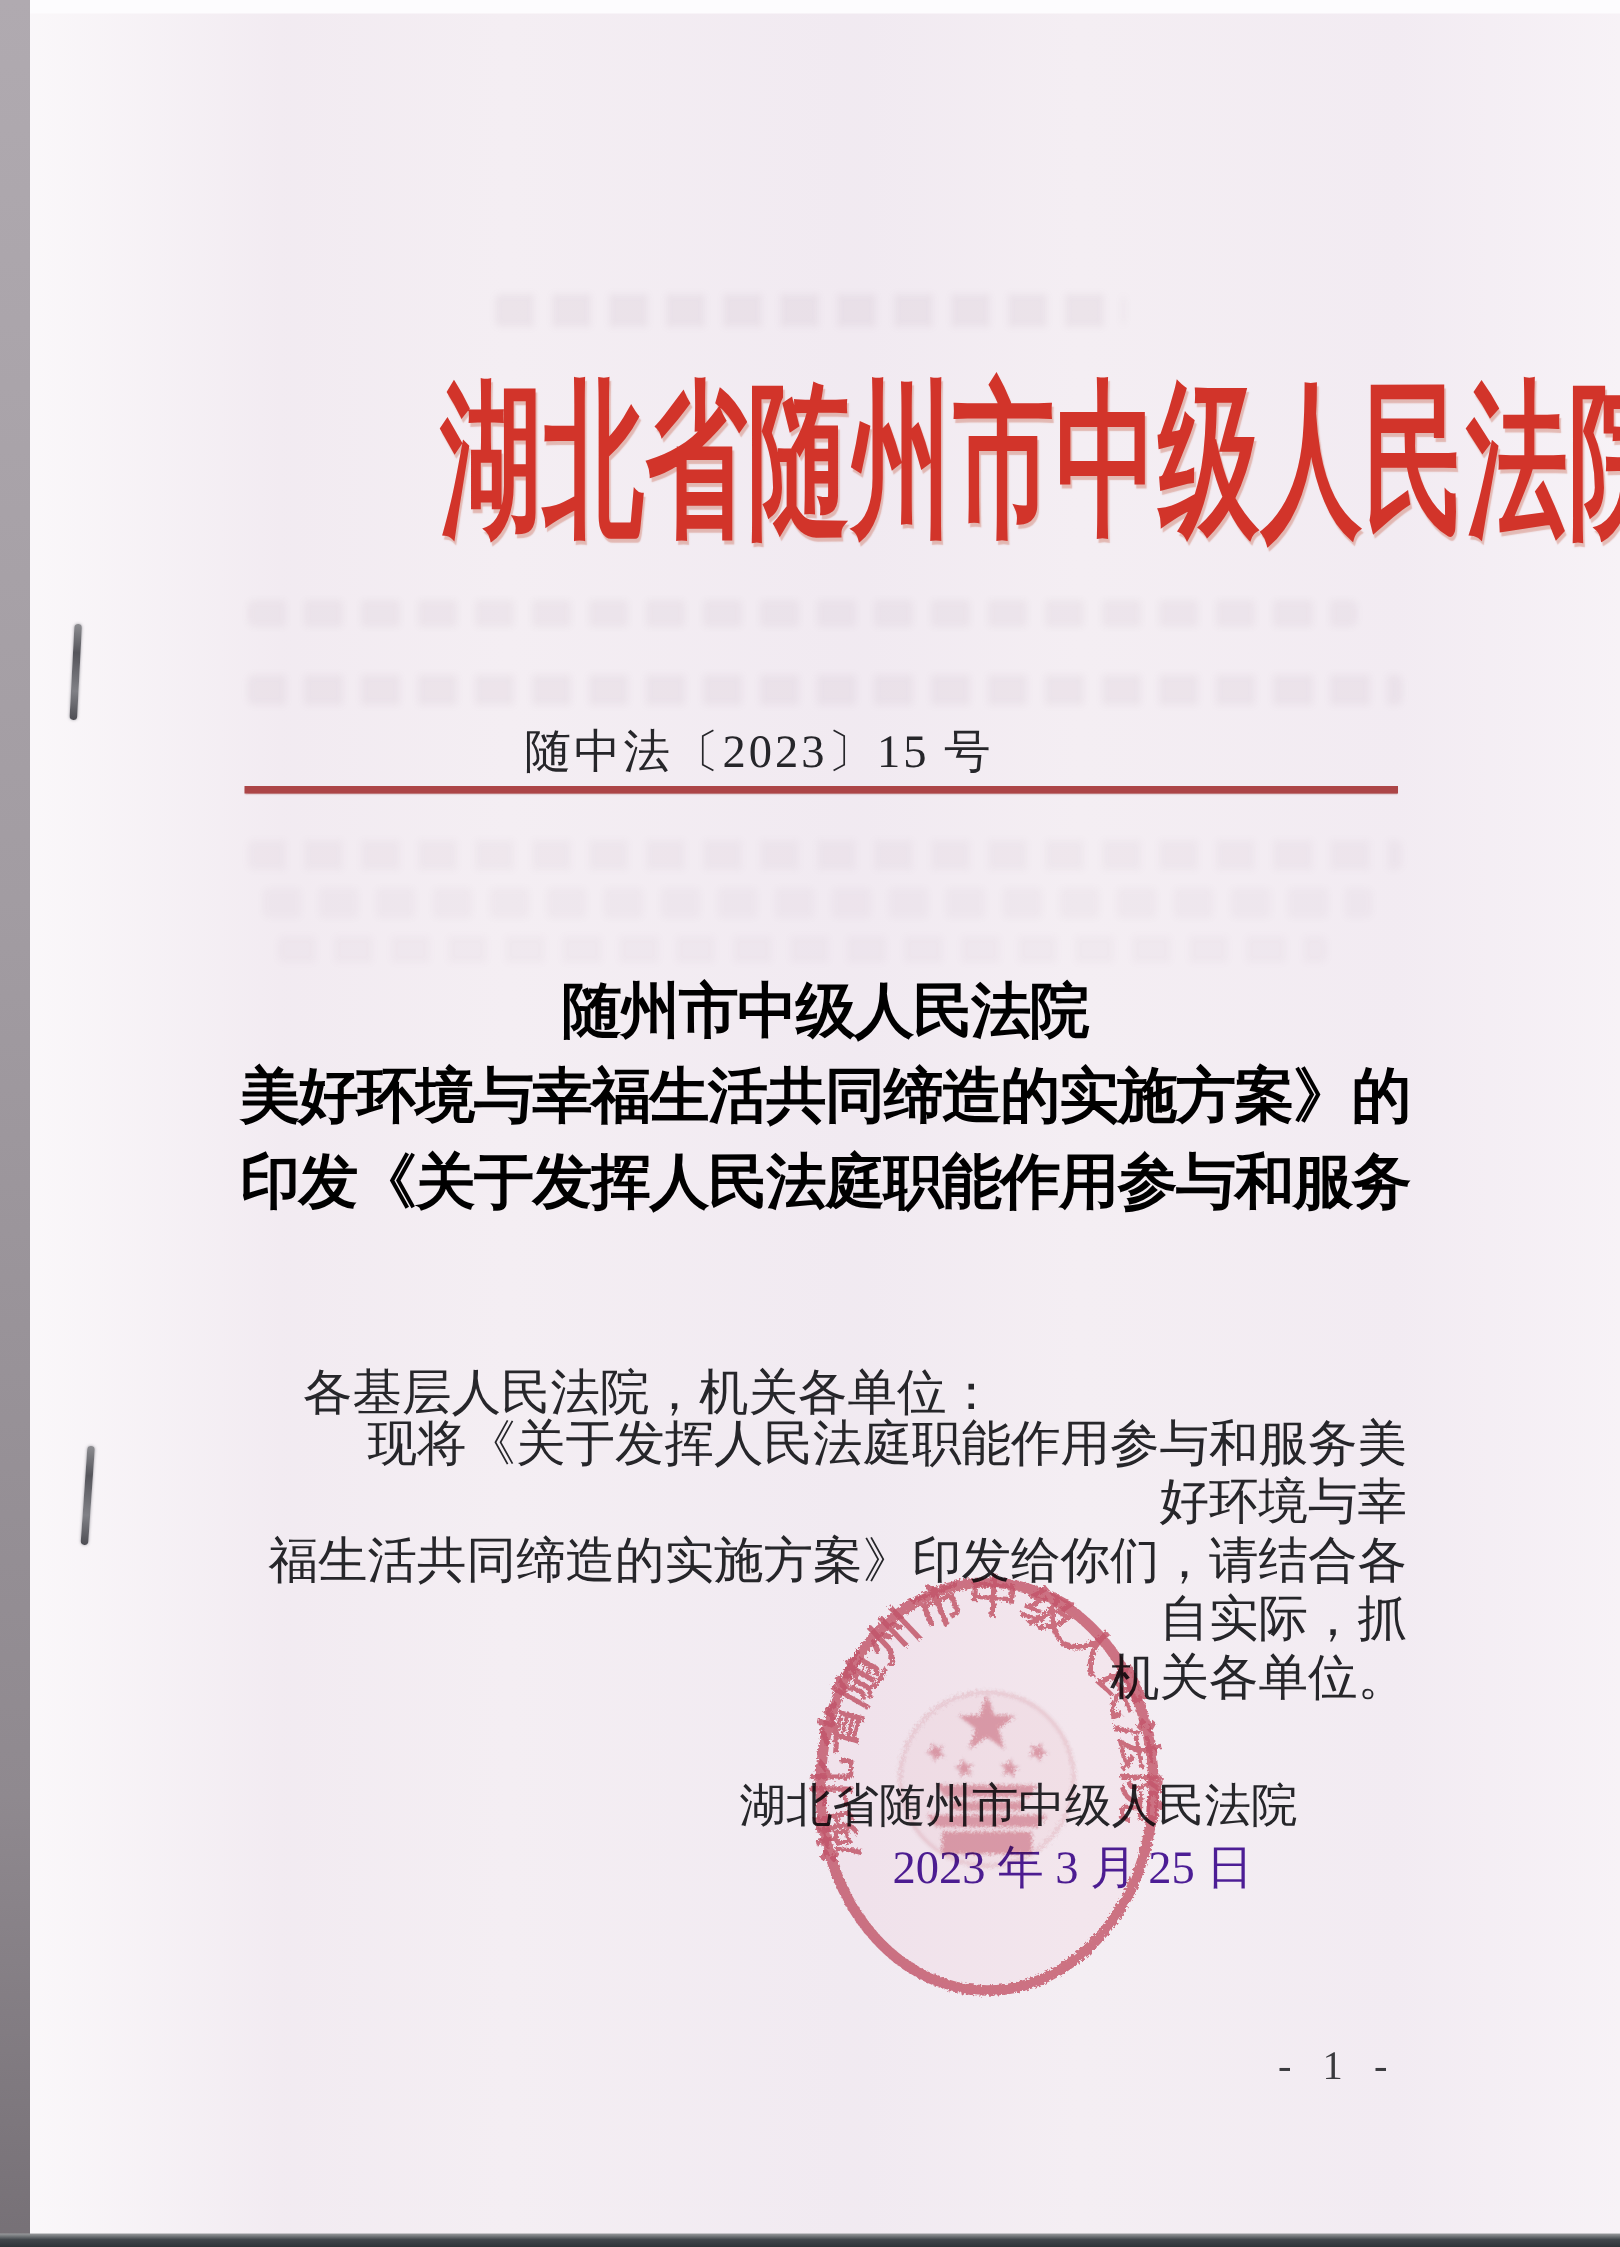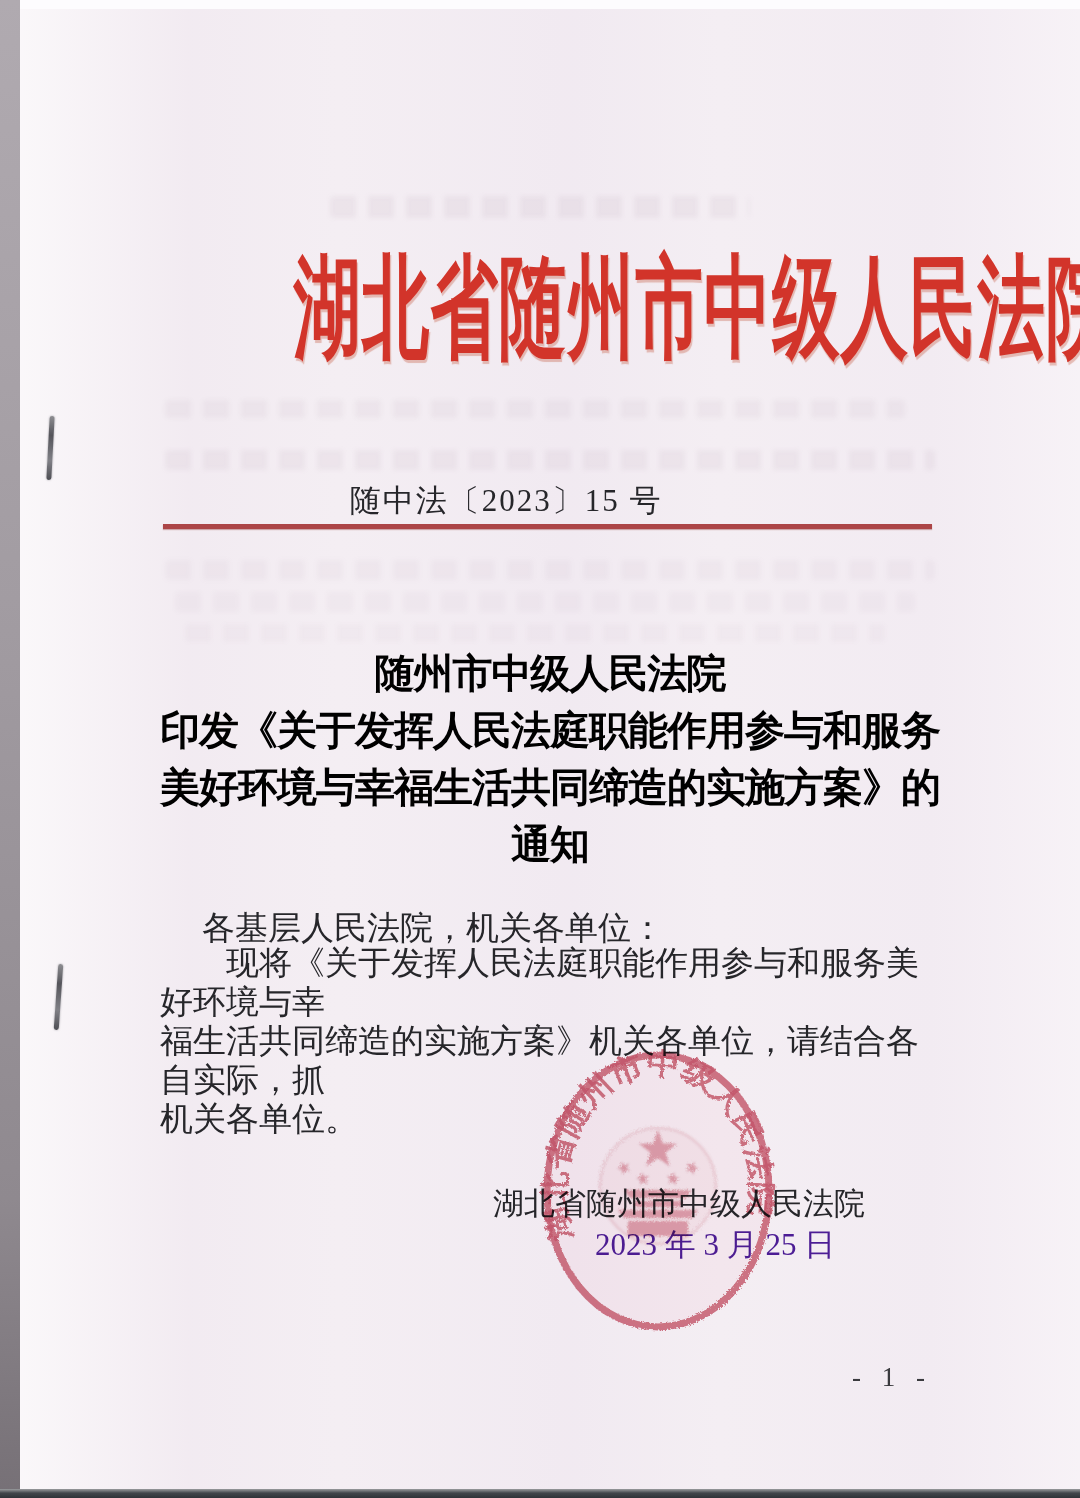--- a/index.html
+++ b/index.html
@@ -39,21 +39,21 @@
   
   .docnum{left:20px;top:480px;width:972px;text-align:center;
     font-size:31px;color:#26262a;letter-spacing:2px;}
   .red-rule{left:163px;top:524px;width:769px;height:5px;background:#ac4547;
     box-shadow:0 1px 1px rgba(150,60,60,.4);}
   
   .subject{left:20px;top:645px;width:1060px;text-align:center;
     font-size:40px;font-weight:700;color:#000000;line-height:57px;letter-spacing:-1px;}
   
   .salutation{left:160px;top:906px;width:780px;font-size:33px;color:#26262a;margin-left:42px;}
-  .paragraph{left:160px;top:944px;width:778px;font-size:33px;color:#26262a;line-height:39px;}
+  .paragraph{left:160px;top:944px;width:778px;font-size:33px;color:#26262a;line-height:39px;text-align:right;}
   .paragraph .indent{text-indent:66px;}
   
   .signature{left:493px;top:1183px;font-size:31px;color:#26262a;letter-spacing:0;}
   .date{left:553px;top:1224px;font-size:31px;color:#4c1d95;margin-left:42px;}
   .pagenum{left:852px;top:1362px;font-size:27px;color:#3a3a3e;letter-spacing:7px;}
   
   .seal{left:536px;top:1044px;width:244px;height:294px;mix-blend-mode:multiply;opacity:.92;}
 </style>
 </head>
 <body>
@@ -75,29 +75,28 @@
 
 <div class="abs masthead">
   <span>湖北省随州市中级人民法院</span>
 </div>
 
 <div class="abs docnum">随中法〔2023〕15 号</div>
 <div class="abs red-rule"></div>
 
 <div class="abs subject">
   <div>随州市中级人民法院</div>
+  <div>美好环境与幸福生活共同缔造的实施方案》的</div>
   <div>印发《关于发挥人民法庭职能作用参与和服务</div>
-  <div>美好环境与幸福生活共同缔造的实施方案》的</div>
-  <div>通知</div>
 </div>
 
 <div class="abs salutation">各基层人民法院，机关各单位：</div>
 <div class="abs paragraph">
   <div class="indent">现将《关于发挥人民法庭职能作用参与和服务美好环境与幸</div>
-  <div>福生活共同缔造的实施方案》机关各单位，请结合各自实际，抓</div>
+  <div>福生活共同缔造的实施方案》印发给你们，请结合各自实际，抓</div>
   <div>机关各单位。</div>
 </div>
 
 <div class="abs signature">湖北省随州市中级人民法院</div>
 <div class="abs date">2023 年 3 月 25 日</div>
 
 <svg class="abs seal" viewBox="0 0 244 294">
   <defs>
     <filter id="rough" x="-10%" y="-10%" width="120%" height="120%">
       <feTurbulence type="fractalNoise" baseFrequency="0.55" numOctaves="2" result="n"></feTurbulence>

